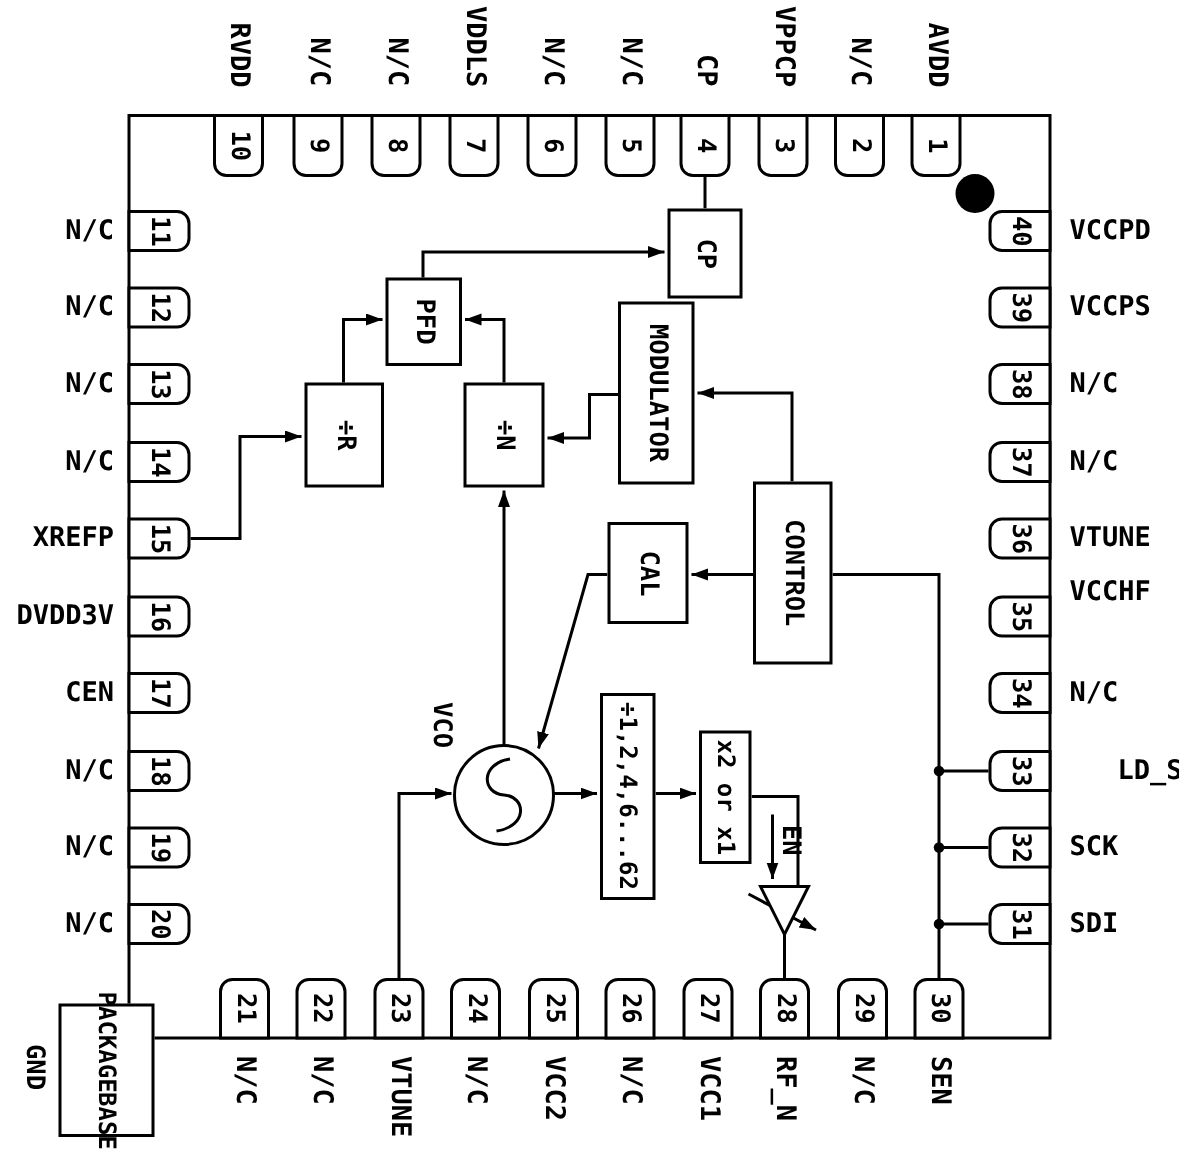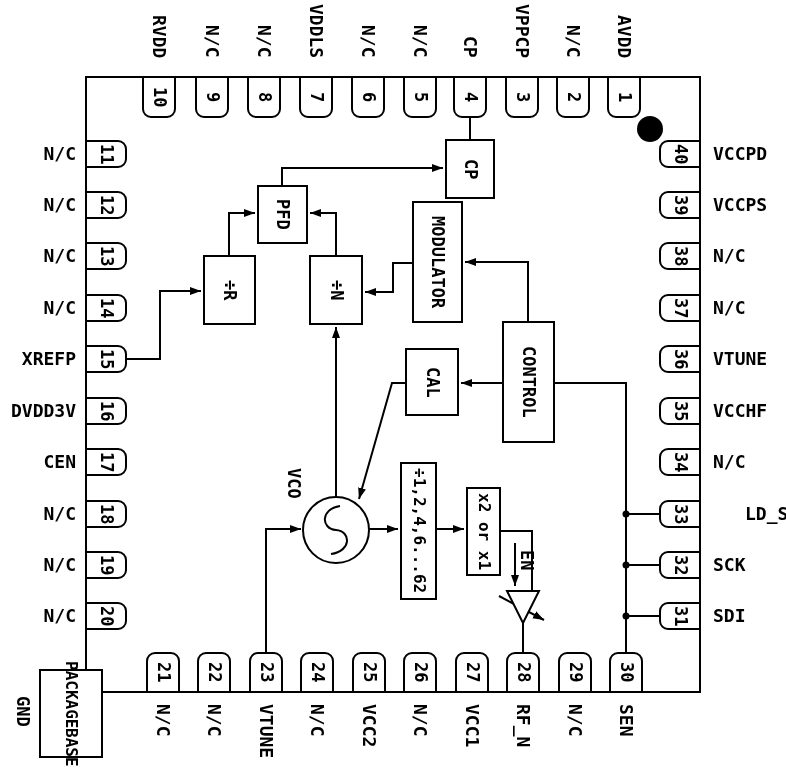--- a/index.html
+++ b/index.html
@@ -242,21 +242,21 @@
     </div>
   <div class="pinbox pb-right" style="left:659px;top:602px;width:42px;height:28px;">
       <span class="vt">31</span>
     </div>
 
   <div class="sidelabel right" style="top:144px;"><span>VCCPD</span></div>
   <div class="sidelabel right" style="top:195px;"><span>VCCPS</span></div>
   <div class="sidelabel right" style="top:246px;"><span>N/C</span></div>
   <div class="sidelabel right" style="top:298px;"><span>N/C</span></div>
   <div class="sidelabel right" style="top:349px;"><span>VTUNE</span></div>
-  <div class="sidelabel right" style="top:401px;"><span>VCCHF</span></div>
+  <div class="sidelabel right" style="top:385px;"><span>VCCHF</span></div>
   <div class="sidelabel right" style="top:452px;"><span>N/C</span></div>
   <div class="sidelabel right" style="top:504px;margin-left:32px;"><span>LD_SDO</span></div>
   <div class="sidelabel right" style="top:555px;"><span>SCK</span></div>
   <div class="sidelabel right" style="top:606px;"><span>SDI</span></div>
 
   <div class="pinbox pb-bottom" style="left:146px;top:652px;width:34px;height:41px;">
       <span class="vt">21</span>
     </div>
   <div class="pinbox pb-bottom" style="left:197px;top:652px;width:34px;height:41px;">
       <span class="vt">22</span>

